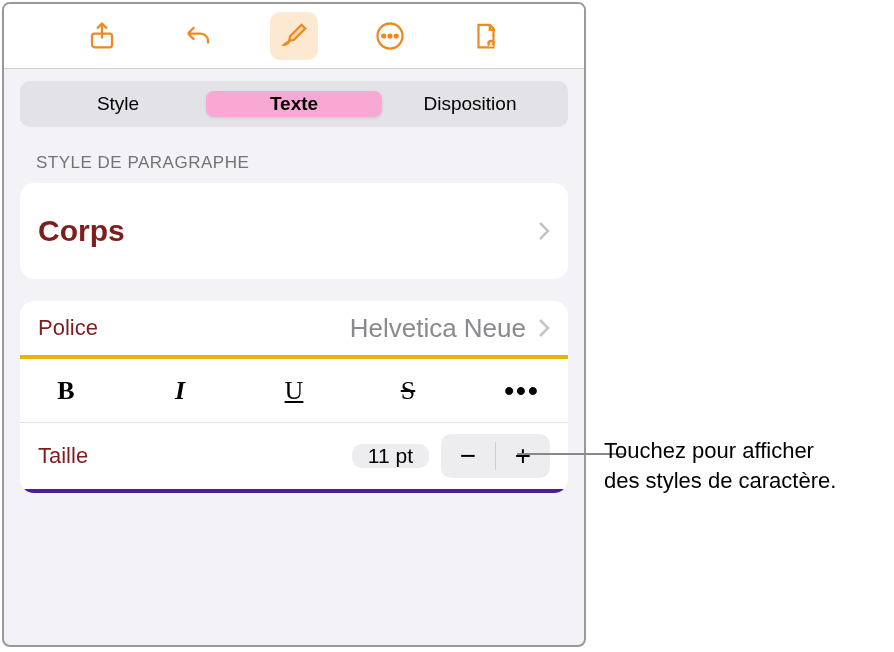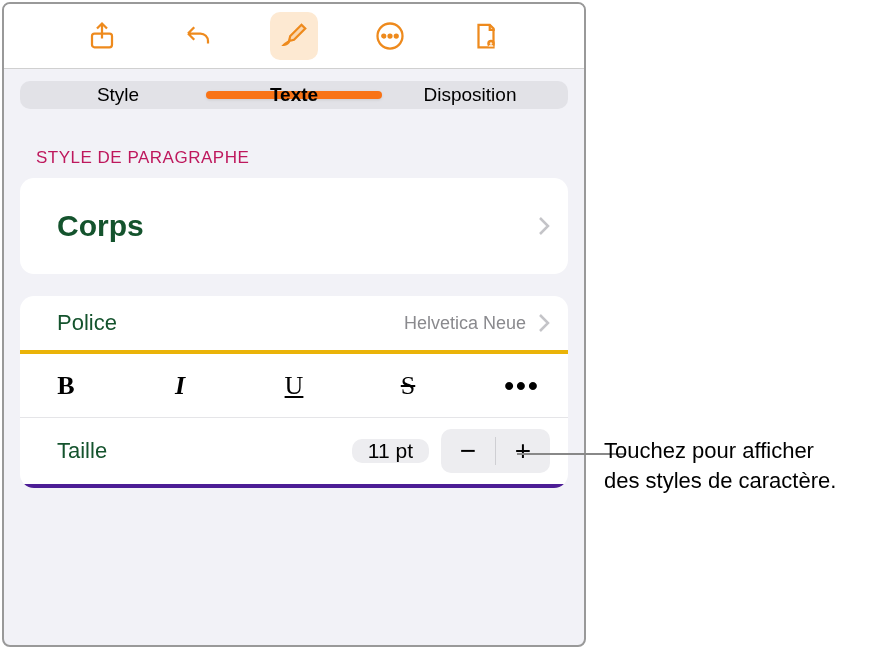--- a/index.html
+++ b/index.html
@@ -45,71 +45,70 @@
     }
     .toolbar-btn svg { width: 30px; height: 30px; }
     .seg-wrap {
       padding: 12px 16px 0 16px;
     }
     .segmented {
       display: flex;
       background: #e2e2e7;
       border-radius: 10px;
       padding: 10px;
-      height: 28px;
+      height: 46px;
     }
     .seg-item {
       flex: 1;
       display: flex;
       align-items: center;
       justify-content: center;
       font-size: 19px;
       color: #000;
       border-radius: 8px;
       cursor: pointer;
     }
     .seg-item.selected {
-      background: #f97316;
+      background: #f9a8d4;
       font-weight: 600;
       box-shadow: 0 1px 3px rgba(0,0,0,0.1);
     }
     .section-header {
-      padding: 39px 32px 10px 32px;
+      padding: 26px 32px 10px 32px;
       font-size: 17px;
-      color: #be185d;
+      color: #737373;
       letter-spacing: 0.5px;
       text-transform: uppercase;
     }
     .card {
       margin: 0 16px;
       background: #fff;
       border-radius: 14px;
       overflow: hidden;
     }
     .row {
       display: flex;
       align-items: center;
       padding: 0 18px;
       min-height: 58px;
       border-bottom: 4px solid #eab308;
     }
     .row:last-child { border-bottom: none; }
     .row-tall { min-height: 96px; }
     .row-label {
       font-size: 22px;
-      color: #14532d;
-      margin-left: 19px;
+      color: #7f1d1d;
     }
     .row-label-big {
       font-size: 30px;
       font-weight: 600;
     }
     .row-value {
       margin-left: auto;
-      font-size: 18px;
+      font-size: 26px;
       color: #8a8a8e;
     }
     .chevron {
       margin-left: 12px;
       color: #c4c4c8;
     }
     .chevron svg { width: 12px; height: 20px; display: block; }
     .style-row {
       display: flex;
       align-items: center;

